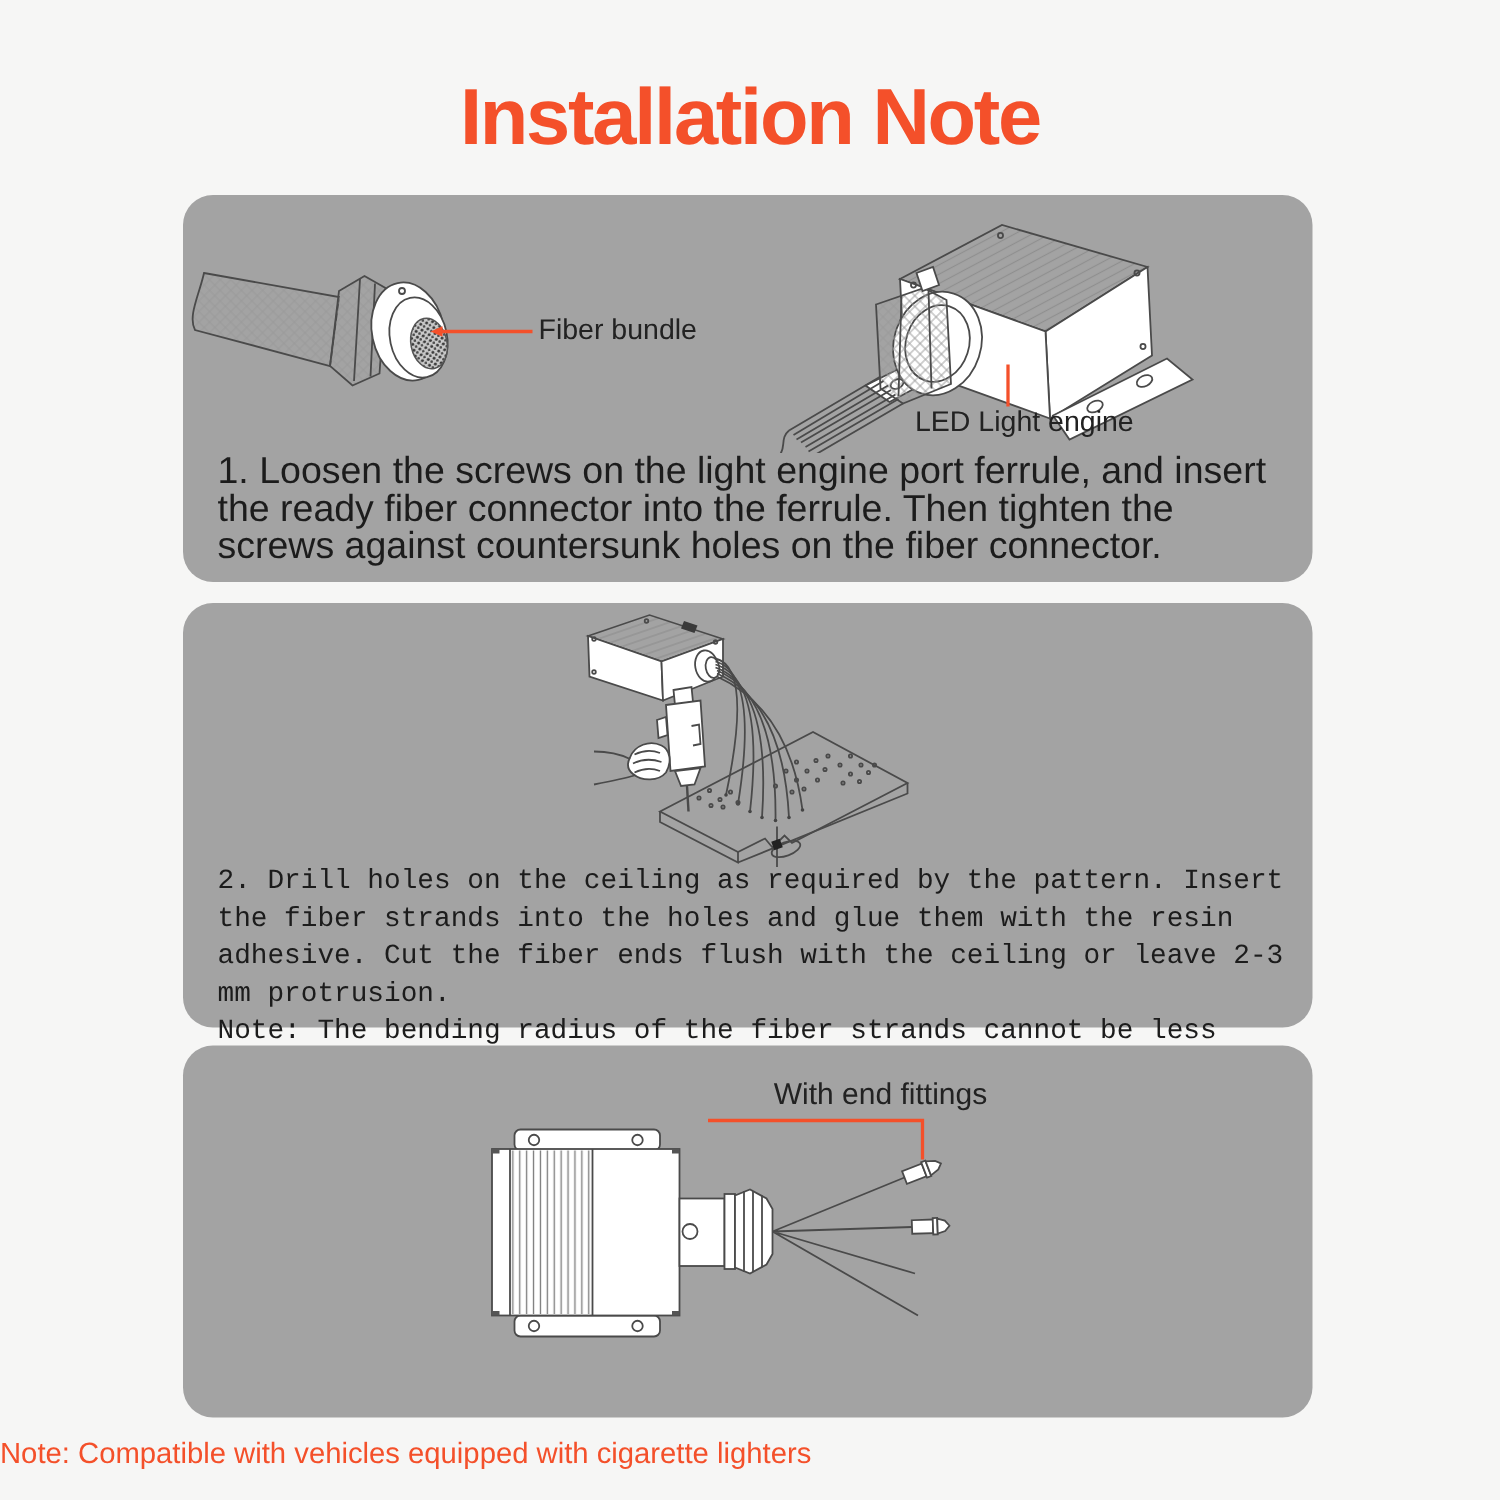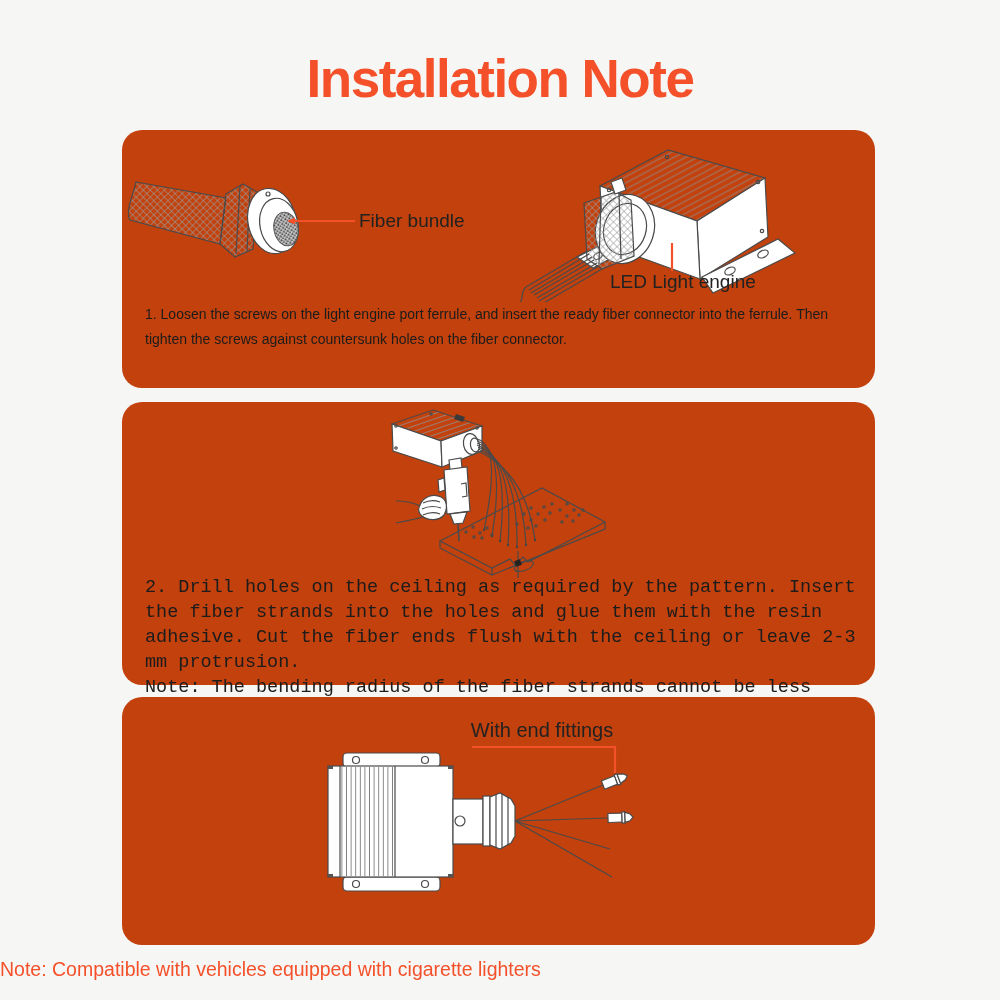--- a/index.html
+++ b/index.html
@@ -9,33 +9,33 @@
     background:#F6F6F5; color:#1C1C1C;
     font-family:"Liberation Sans", sans-serif;
   }
   .title {
     position:absolute; top:48px; left:0; width:1000px; margin:0;
     text-align:center; font-size:53px; font-weight:800; letter-spacing:-1.5px;
     color:var(--accent);
   }
   .card {
     position:absolute; left:122px; width:753px;
-    background:#c2410c; border-radius:20px;
+    background:#a3a3a3; border-radius:20px;
   }
   #card1 { top:130px; height:258px; }
   #card2 { top:402px; height:283px; }
   #card3 { top:697px; height:248px; }
   .illu { position:absolute; display:block; }
   .label {
     position:absolute; font-size:19px; color:#222; white-space:nowrap; line-height:22px;
   }
-  .label.centered { transform:translateX(-50%); font-size:20px; }
+  .label.centered { transform:translateX(-50%); font-size:20px;margin-left:45px; }
   .step-text {
     position:absolute; left:23px; width:716px; margin:0;
-    font-size:14px; line-height:25px; color:#1C1C1C;
+    font-size:25px; line-height:25px; color:#1C1C1C;
   }
   .text-block { position:absolute; left:23px; top:173px; width:718px; }
   .text-block p { margin:0; font-size:18.5px; line-height:25px; color:#1C1C1C;font-family:Liberation Mono, monospace; }
   .footer-note {
     position:absolute; top:956px; left:0; width:1000px; text-align:left;
     font-size:19.5px; line-height:26px; color:var(--accent);
   }
   
   .ln { fill:none; stroke:#4a4a4a; stroke-width:1.2; }
   .wf { fill:#fff; stroke:#4a4a4a; stroke-width:1.2; }

